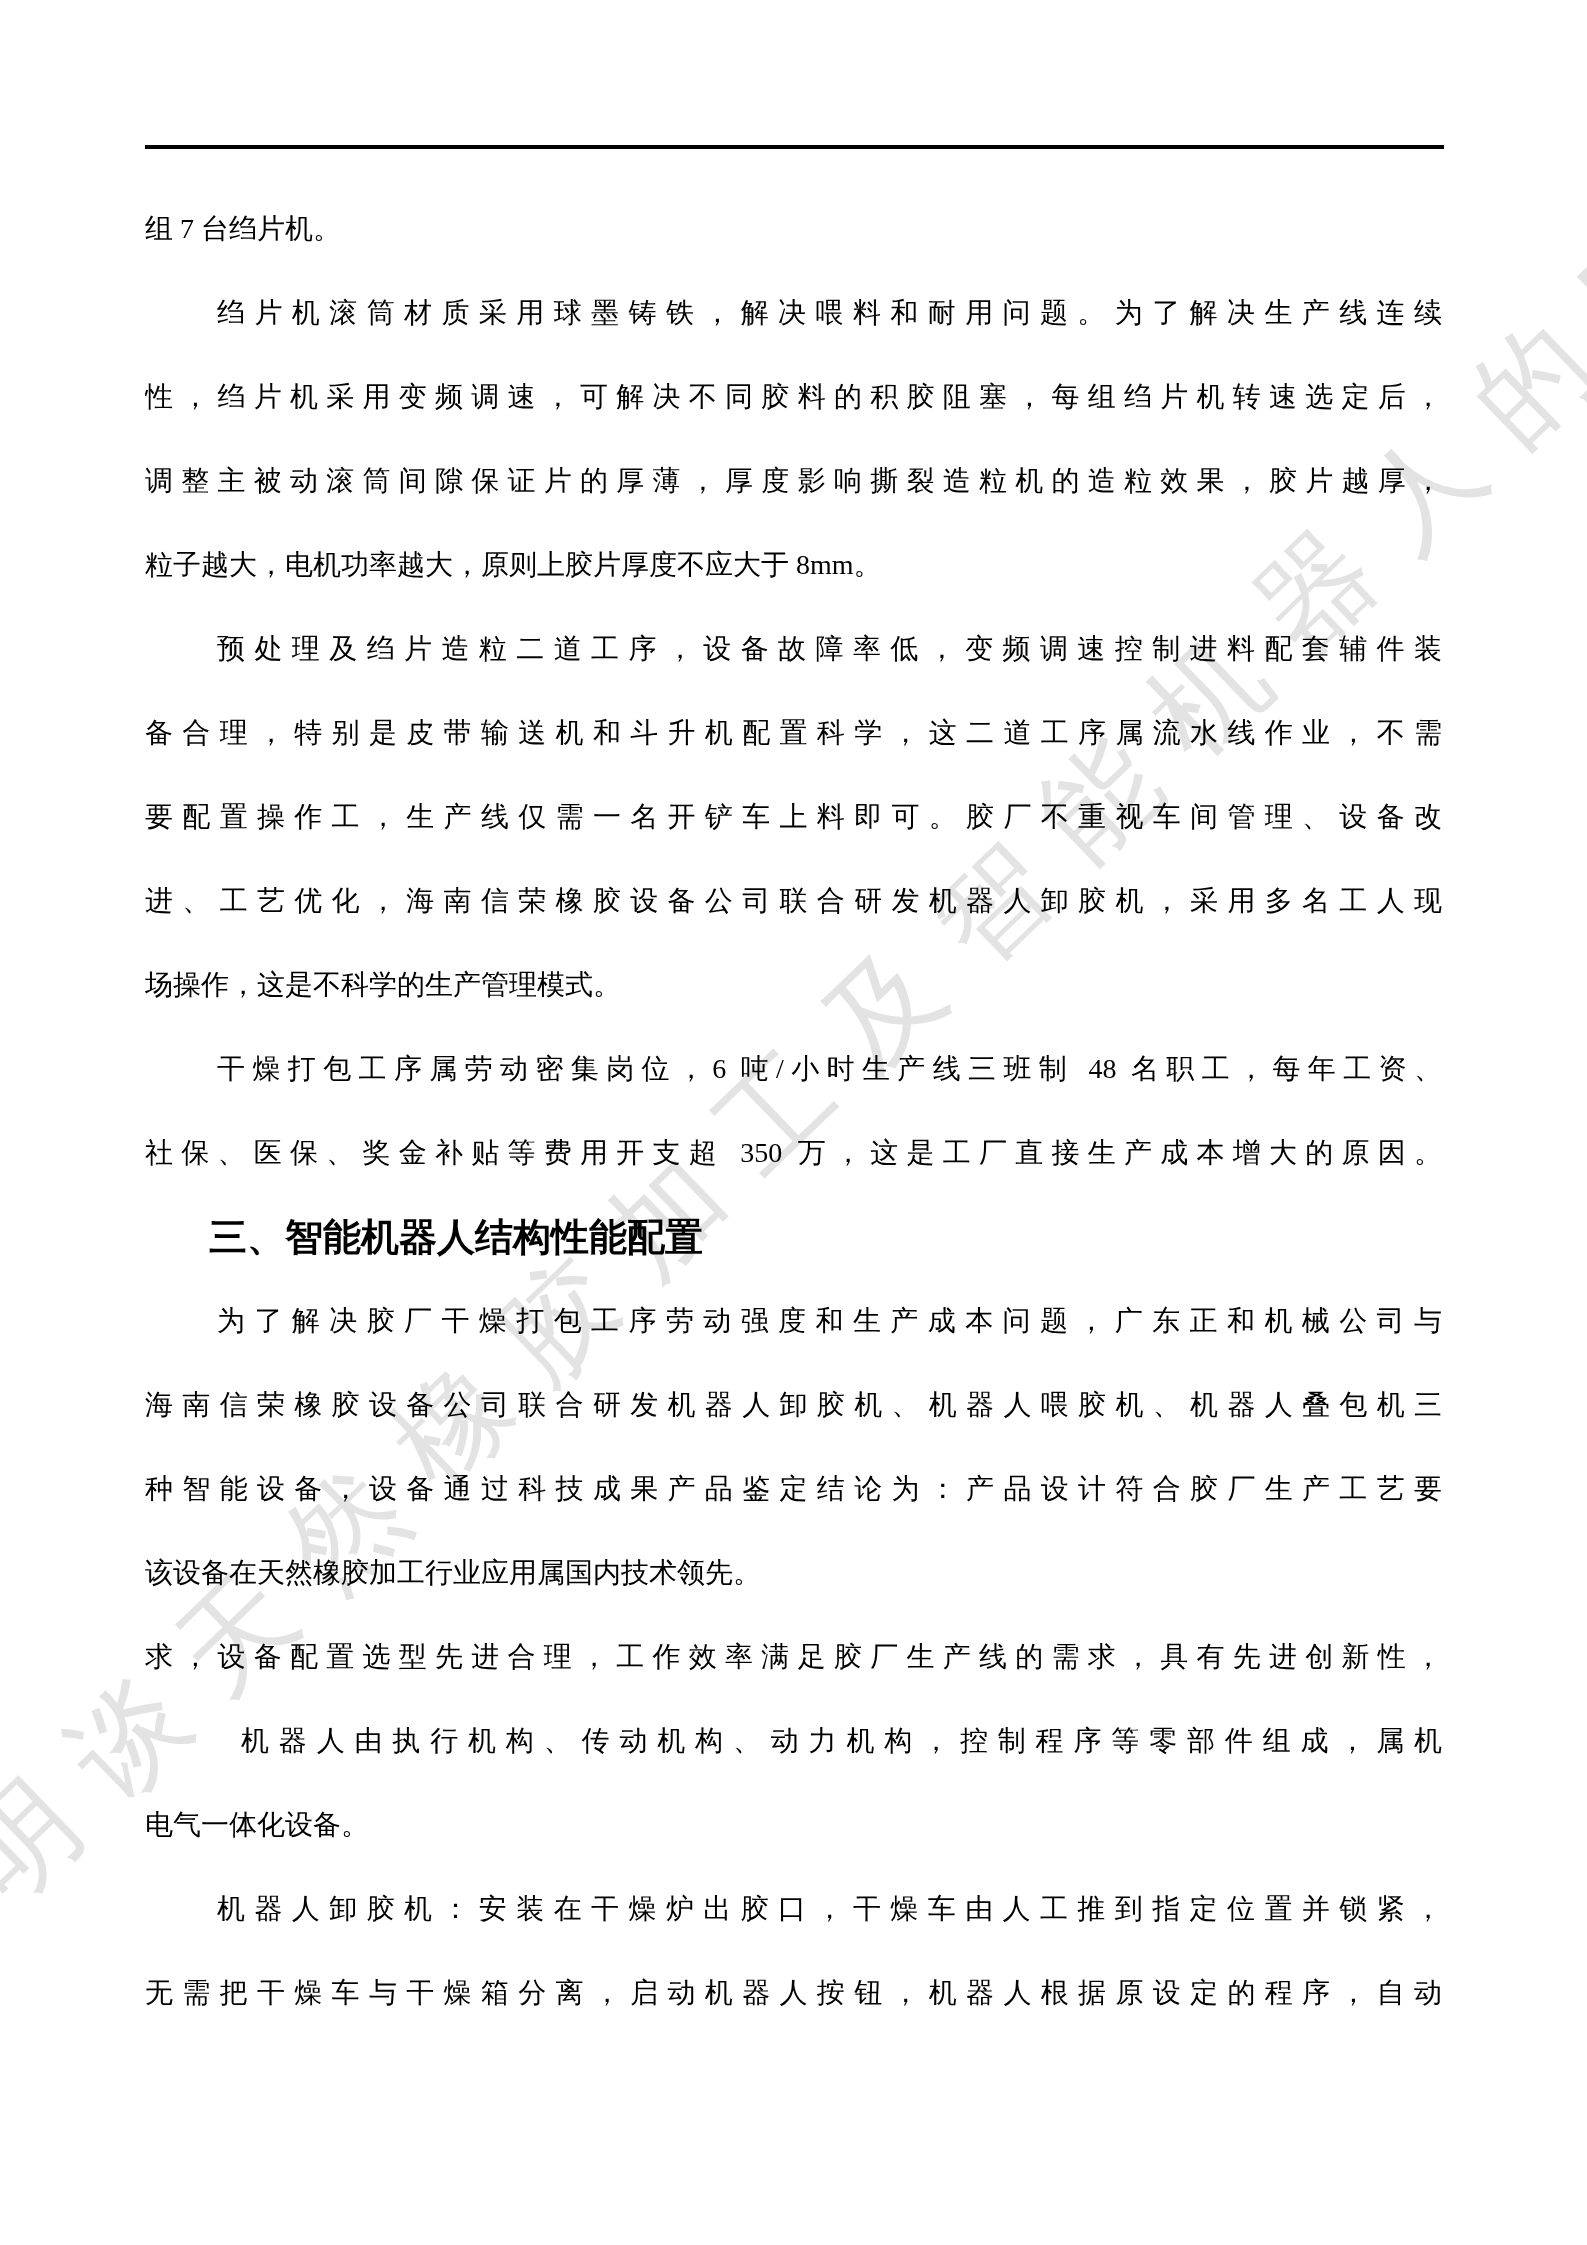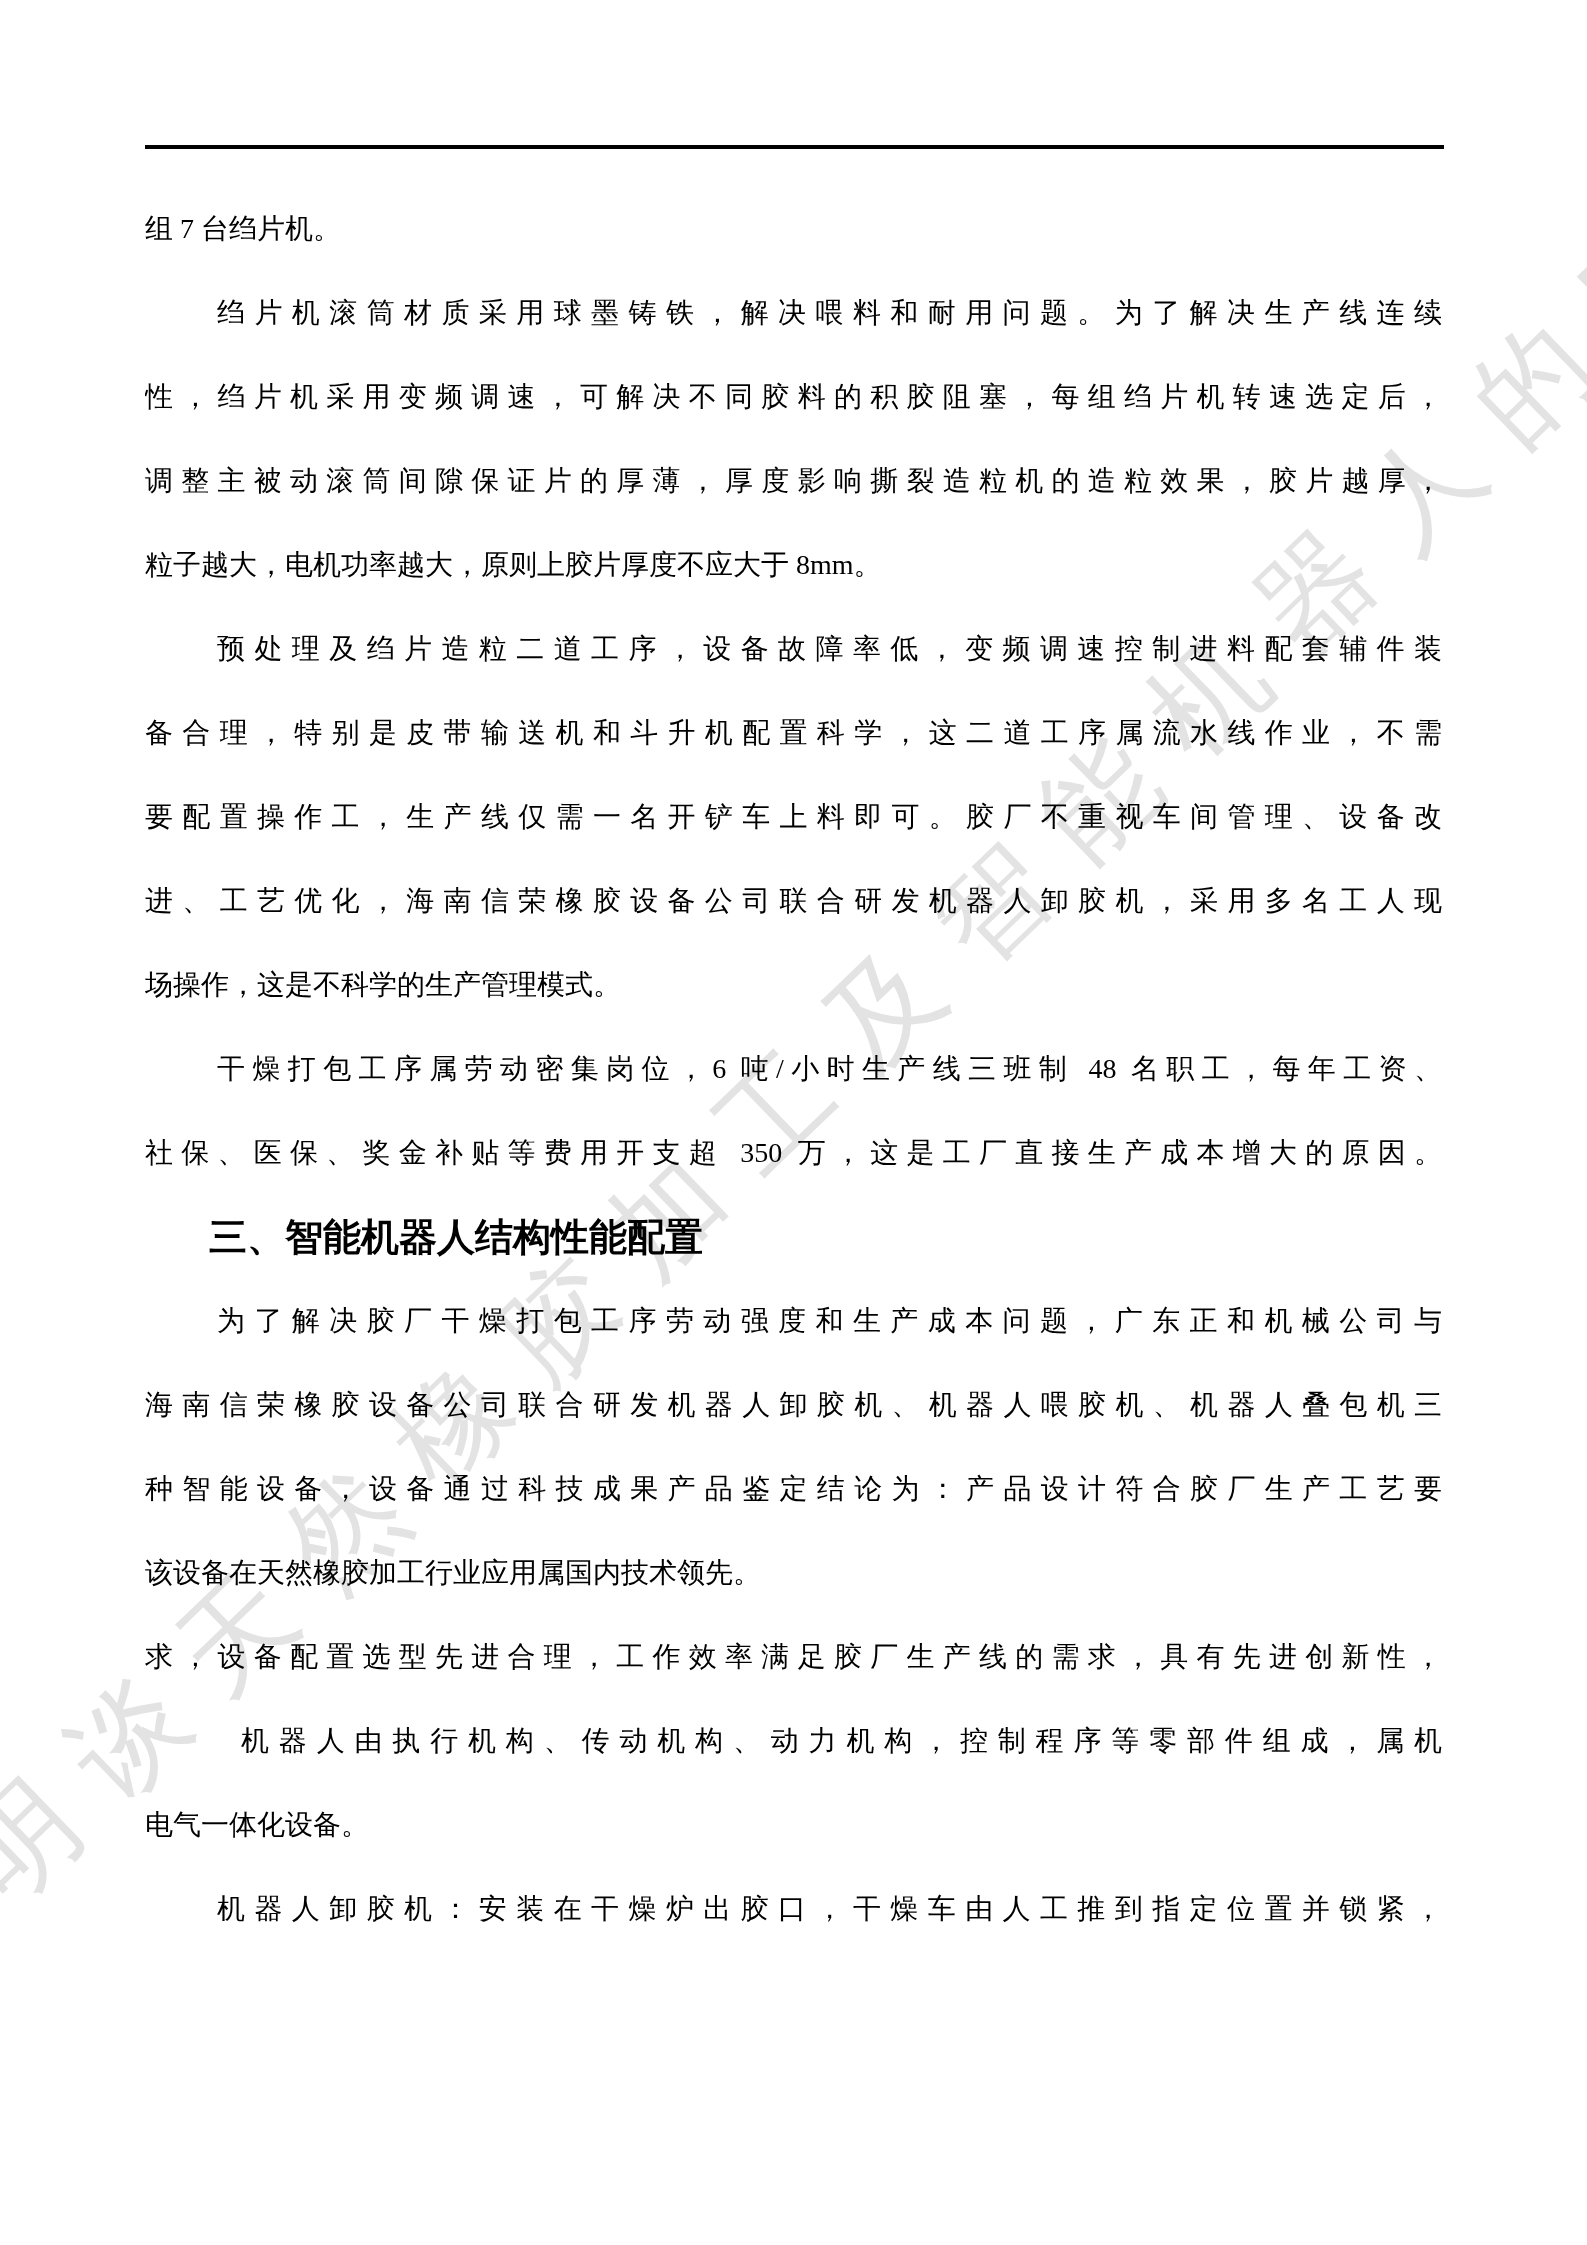--- a/index.html
+++ b/index.html
@@ -78,15 +78,16 @@
     <div class="ln">社保、医保、奖金补贴等费用开支超 350 万，这是工厂直接生产成本增大的原因。</div>
     <div class="ln nojust ind-head bold">三、智能机器人结构性能配置</div>
     <div class="ln ind-2">为了解决胶厂干燥打包工序劳动强度和生产成本问题，广东正和机械公司与</div>
     <div class="ln">海南信荣橡胶设备公司联合研发机器人卸胶机、机器人喂胶机、机器人叠包机三</div>
     <div class="ln">种智能设备，设备通过科技成果产品鉴定结论为：产品设计符合胶厂生产工艺要</div>
     <div class="ln nojust">该设备在天然橡胶加工行业应用属国内技术领先。</div>
     <div class="ln">求，设备配置选型先进合理，工作效率满足胶厂生产线的需求，具有先进创新性，</div>
     <div class="ln ind-25">机器人由执行机构、传动机构、动力机构，控制程序等零部件组成，属机</div>
     <div class="ln nojust">电气一体化设备。</div>
     <div class="ln ind-2">机器人卸胶机：安装在干燥炉出胶口，干燥车由人工推到指定位置并锁紧，</div>
+    <div class="ln">无需把干燥车与干燥箱分离，启动机器人按钮，机器人根据原设定的程序，自动</div>
   </div>
 
 </div>
 
 </body></html>

